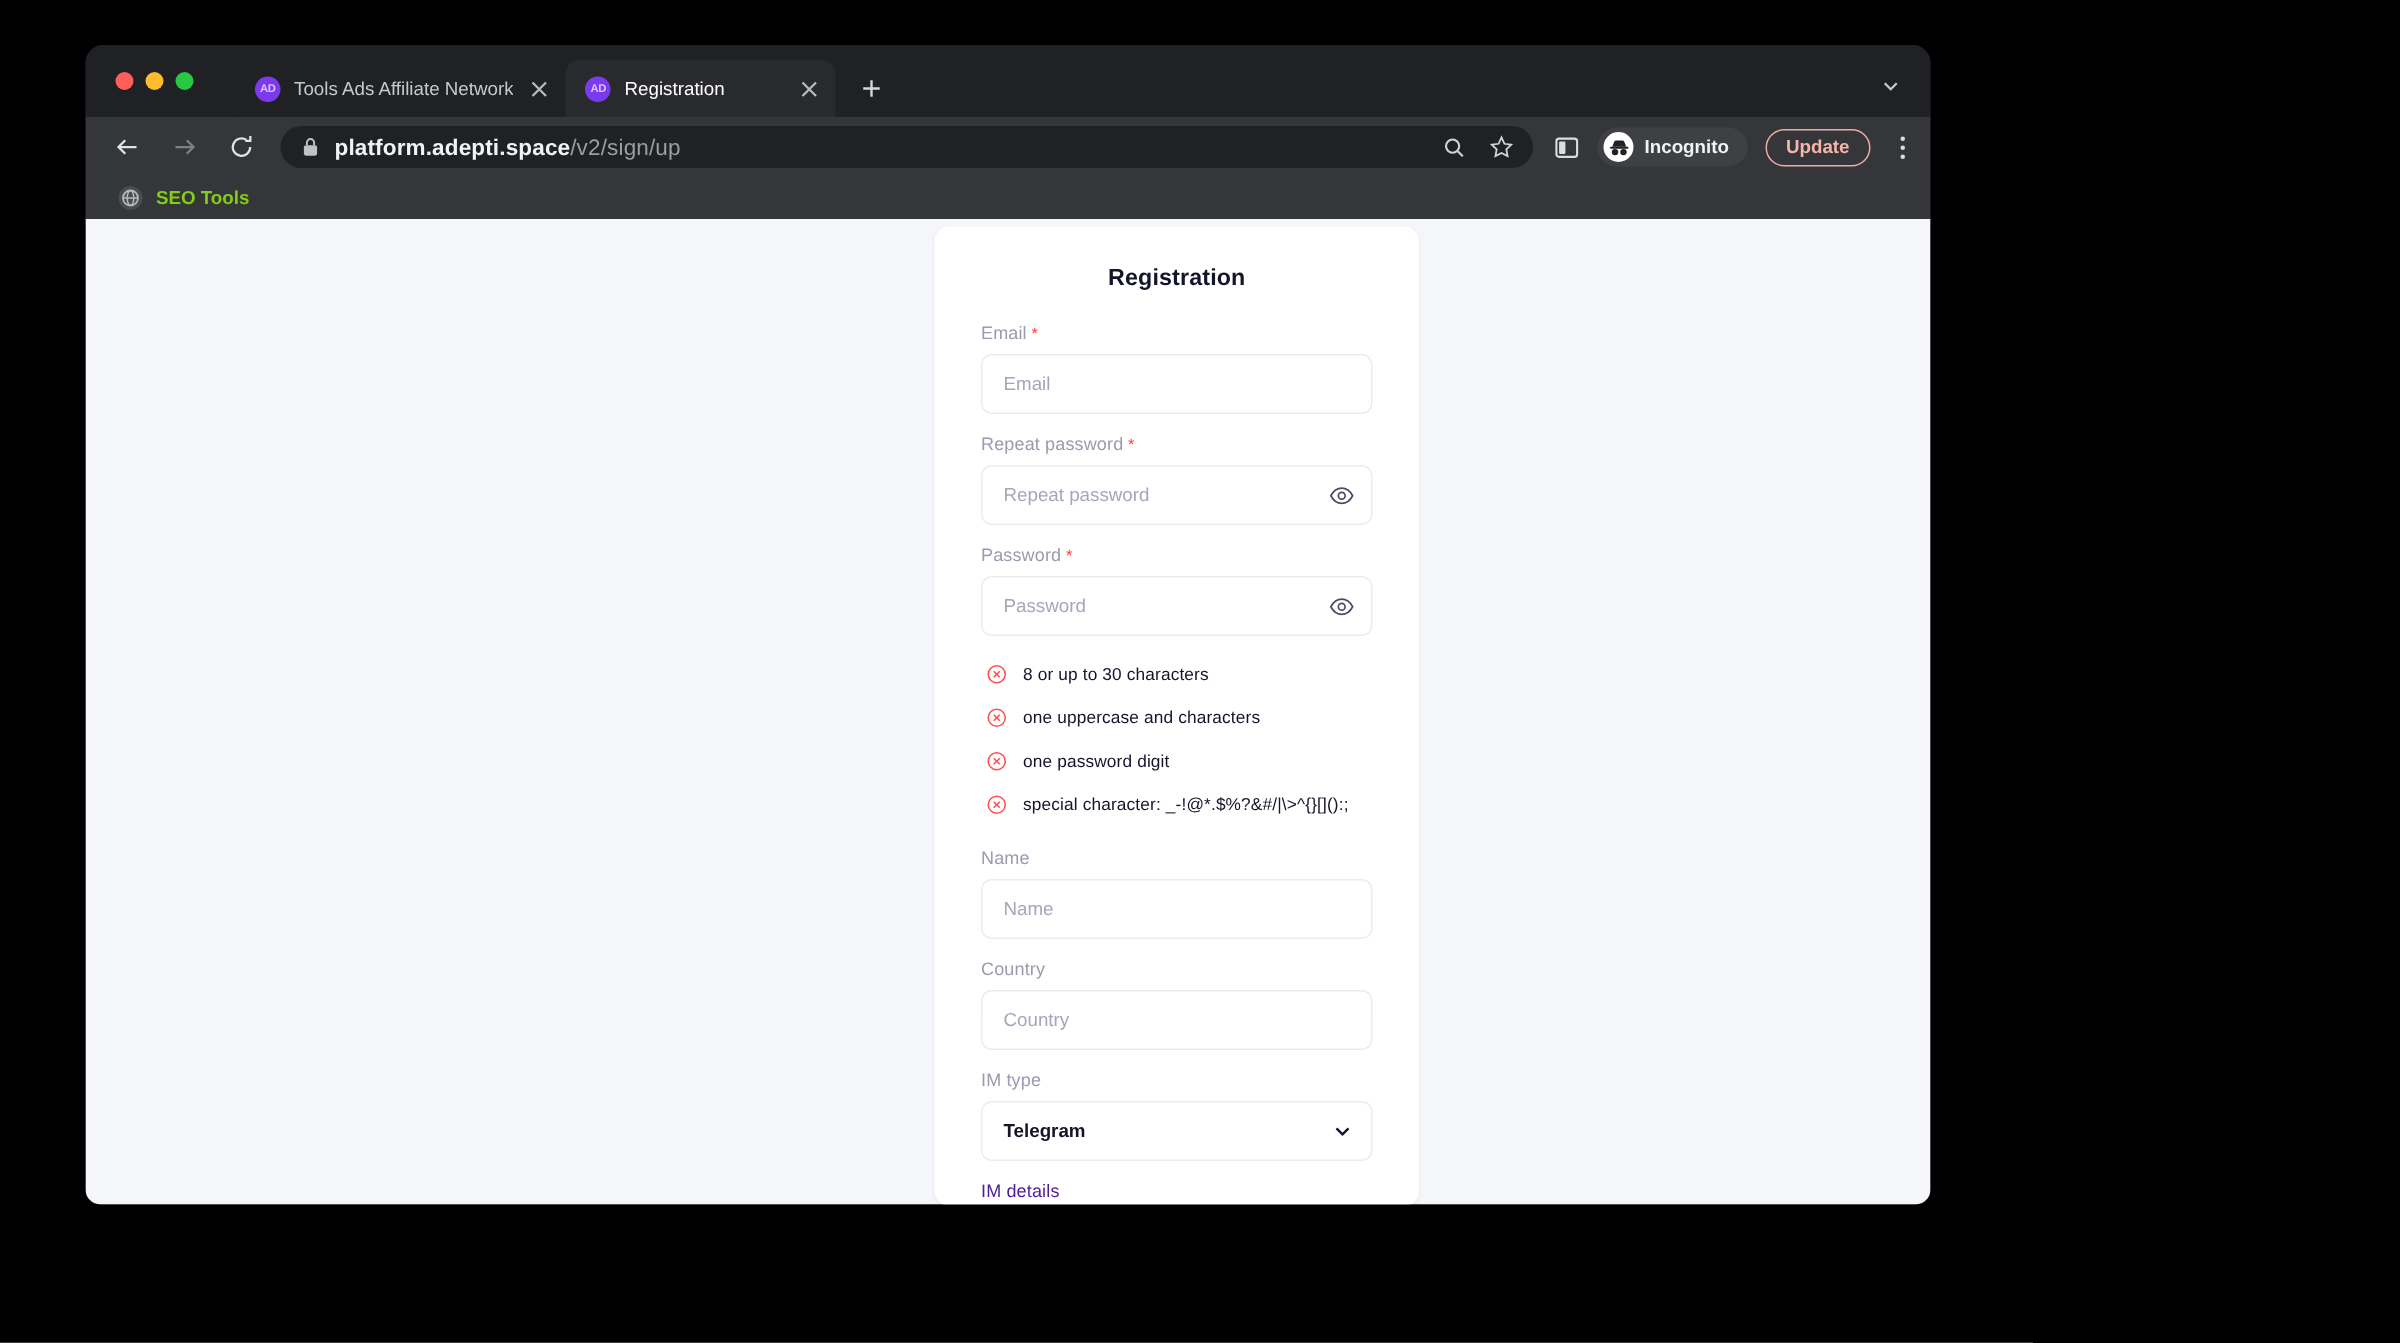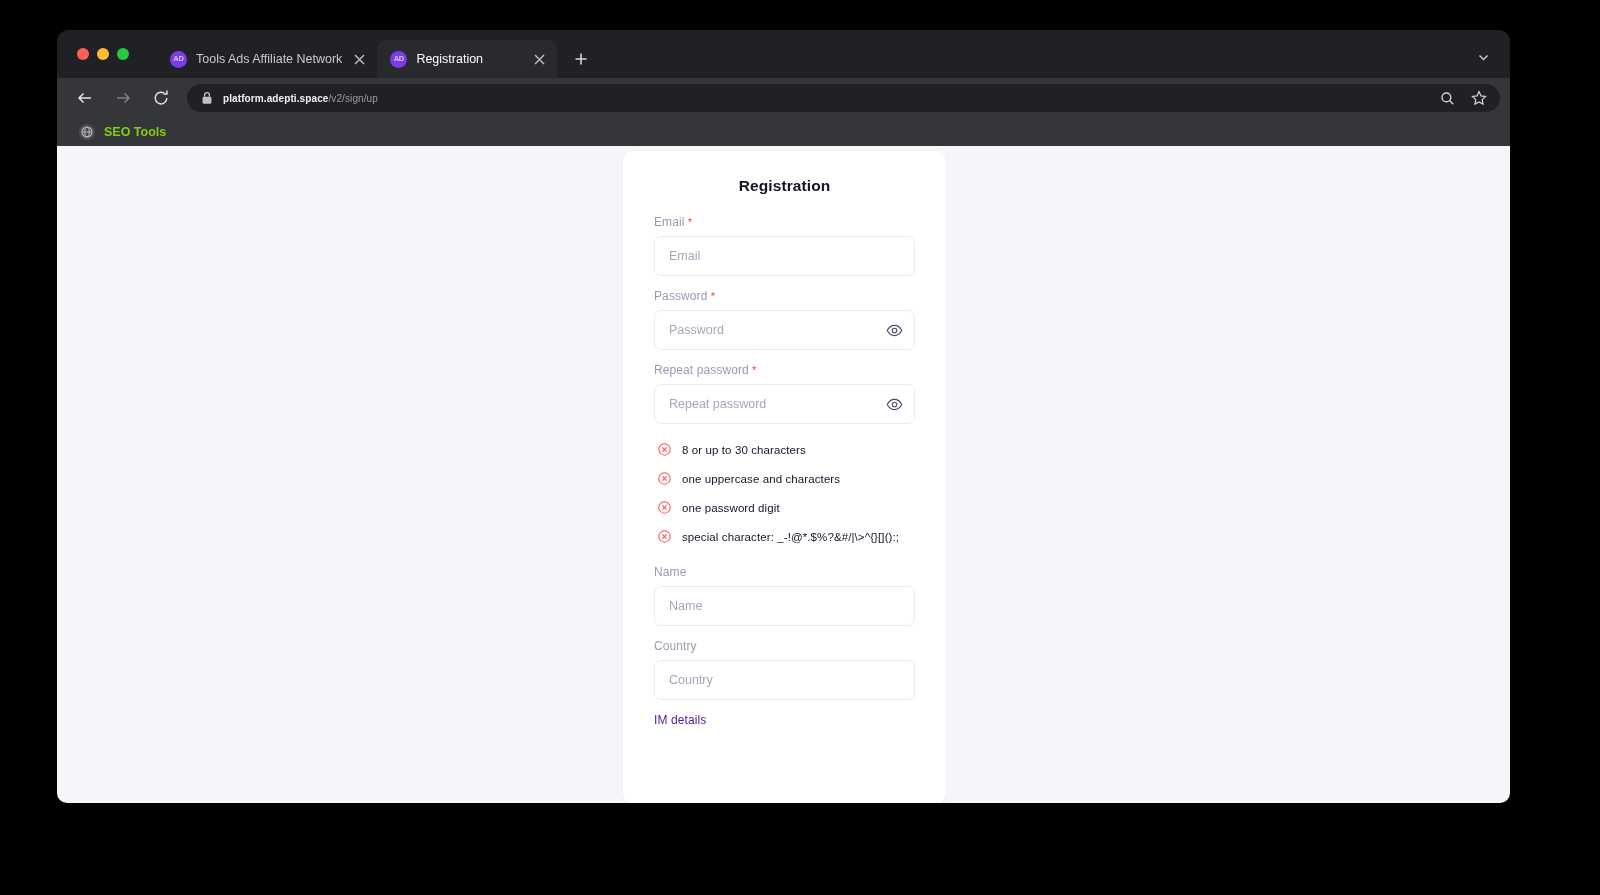--- a/index.html
+++ b/index.html
@@ -8,21 +8,21 @@
     width: 1600px; height: 895px;
     background: #000000;
     font-family: "Liberation Sans", sans-serif;
     overflow: hidden;
   }
 
   
   #browser-window {
     position: absolute;
     left: 57px; top: 30px;
-    width: 1453px; height: 773px;
+    width: 1230px; height: 773px;
     background: #292a2d;
     border-radius: 12px 12px 10px 10px;
     overflow: hidden;
     box-shadow: 0 10px 40px rgba(0,0,0,0.6);
   }
 
   
   #tab-strip {
     position: relative;
     height: 48px;
@@ -111,21 +111,21 @@
     background: #202124;
     border-radius: 14px;
     display: flex; align-items: center;
     padding: 0 10px 0 14px;
     gap: 10px;
     min-width: 0;
   }
   #lock-icon { flex: 0 0 auto; color: #c0c1c4; display: flex; }
   #url-text {
     flex: 1 1 auto;
-    font-size: 10px;
+    font-size: 15px;
     color: #f1f2f4;
     white-space: nowrap; overflow: hidden;
     letter-spacing: 0.1px;
     font-weight: bold;
   }
   #url-text .path { color: #9b9da1; font-weight: normal; }
   .omni-action {
     width: 22px; height: 22px; flex: 0 0 auto;
     display: flex; align-items: center; justify-content: center;
     color: #d3d4d7;
@@ -380,20 +380,48 @@
           <path d="M9.8 9.8 L13.2 13.2" stroke="currentColor" stroke-width="1.4" fill="none"></path>
         </svg>
       </span>
       <span class="omni-action">
         <svg width="16" height="16" viewBox="0 0 16 16">
           <path d="M8 1.6 L9.95 5.85 L14.5 6.4 L11.2 9.6 L12.05 14.1 L8 11.95 L3.95 14.1 L4.8 9.6 L1.5 6.4 L6.05 5.85 Z" stroke="currentColor" stroke-width="1.2" fill="none"></path>
         </svg>
       </span>
     </div>
 
+    <div id="toolbar-right">
+      <span id="side-panel-icon">
+        <svg width="17" height="17" viewBox="0 0 17 17">
+          <rect x="1.6" y="2.4" width="13.8" height="12.2" rx="1.8" stroke="currentColor" stroke-width="1.4" fill="none"></rect>
+          <rect x="3.4" y="4.3" width="4.2" height="8.4" rx="0.8" fill="currentColor"></rect>
+        </svg>
+      </span>
+
+      <div id="incognito-chip">
+        <span id="incognito-avatar">
+          <svg width="15" height="15" viewBox="0 0 16 16">
+            <path d="M3 7.2 L4.5 3.6 A1.5 1.5 0 0 1 6 2.9 H10 A1.5 1.5 0 0 1 11.5 3.6 L13 7.2 Z" fill="#202124"></path>
+            <rect x="1.4" y="7.2" width="13.2" height="1.5" rx="0.7" fill="#202124"></rect>
+            <circle cx="5" cy="11.1" r="2.3" fill="#202124"></circle>
+            <circle cx="11" cy="11.1" r="2.3" fill="#202124"></circle>
+          </svg>
+        </span>
+        <span id="incognito-label">Incognito</span>
+      </div>
+
+      <div id="update-button">Update</div>
+
+      <div id="menu-dots">
+        <i></i>
+          <i></i>
+          <i></i>
+      </div>
+    </div>
   </div>
 
   <div id="bookmarks-bar">
     <div id="bookmark-seo">
       <span id="bookmark-icon">
         <svg width="12" height="12" viewBox="0 0 12 12">
           <circle cx="6" cy="6" r="5" stroke="currentColor" stroke-width="1.2" fill="none"></circle>
           <ellipse cx="6" cy="6" rx="2.2" ry="5" stroke="currentColor" stroke-width="1" fill="none"></ellipse>
           <path d="M1 6 H11" stroke="currentColor" stroke-width="1"></path>
         </svg>
@@ -412,39 +440,39 @@
         <div class="field-label">
           <span>Email</span><span class="req-star"> *</span>
         </div>
         <div class="input-wrap">
           <input class="text-input" type="text" placeholder="Email" style="">
         </div>
       </div>
 
       <div class="field">
         <div class="field-label">
-          <span>Password</span><span class="req-star"> *</span>
+          <span>Repeat password</span><span class="req-star"> *</span>
         </div>
         <div class="input-wrap">
-          <input class="text-input has-icon" type="text" placeholder="Password" style="">
+          <input class="text-input has-icon" type="text" placeholder="Repeat password" style="">
           <span class="eye-toggle">
             <svg width="17" height="17" viewBox="0 0 18 18">
               <path d="M1.3 9 C3.3 5.2 6 3.6 9 3.6 C12 3.6 14.7 5.2 16.7 9 C14.7 12.8 12 14.4 9 14.4 C6 14.4 3.3 12.8 1.3 9 Z" stroke="currentColor" stroke-width="1.2" fill="none"></path>
               <circle cx="9" cy="9" r="2.4" stroke="currentColor" stroke-width="1.2" fill="none"></circle>
             </svg>
           </span>
         </div>
       </div>
 
       <div class="field">
         <div class="field-label">
-          <span>Repeat password</span><span class="req-star"> *</span>
+          <span>Password</span><span class="req-star"> *</span>
         </div>
         <div class="input-wrap">
-          <input class="text-input has-icon" type="text" placeholder="Repeat password" style="">
+          <input class="text-input has-icon" type="text" placeholder="Password" style="">
           <span class="eye-toggle">
             <svg width="17" height="17" viewBox="0 0 18 18">
               <path d="M1.3 9 C3.3 5.2 6 3.6 9 3.6 C12 3.6 14.7 5.2 16.7 9 C14.7 12.8 12 14.4 9 14.4 C6 14.4 3.3 12.8 1.3 9 Z" stroke="currentColor" stroke-width="1.2" fill="none"></path>
               <circle cx="9" cy="9" r="2.4" stroke="currentColor" stroke-width="1.2" fill="none"></circle>
             </svg>
           </span>
         </div>
       </div>
 
       <ul id="requirements">
@@ -493,18 +521,31 @@
         </div>
       </div>
 
       <div class="field">
         <div class="field-label">Country</div>
         <div class="input-wrap">
           <input class="text-input" type="text" placeholder="Country" style="">
         </div>
       </div>
 
+      <div class="field">
+        <div class="field-label">IM type</div>
+        <div class="select-wrap">
+          <div class="select-box">
+            <span>Telegram</span>
+          </div>
+          <span class="select-chevron">
+            <svg width="14" height="14" viewBox="0 0 14 14">
+                <path d="M3 5.2 L7 9.2 L11 5.2" stroke="currentColor" stroke-width="1.6" fill="none"></path>
+              </svg>
+          </span>
+        </div>
+      </div>
 
       <div class="clipped-label">IM details</div>
 
     </div>
   </div>
 </div>
 
 </body></html>

